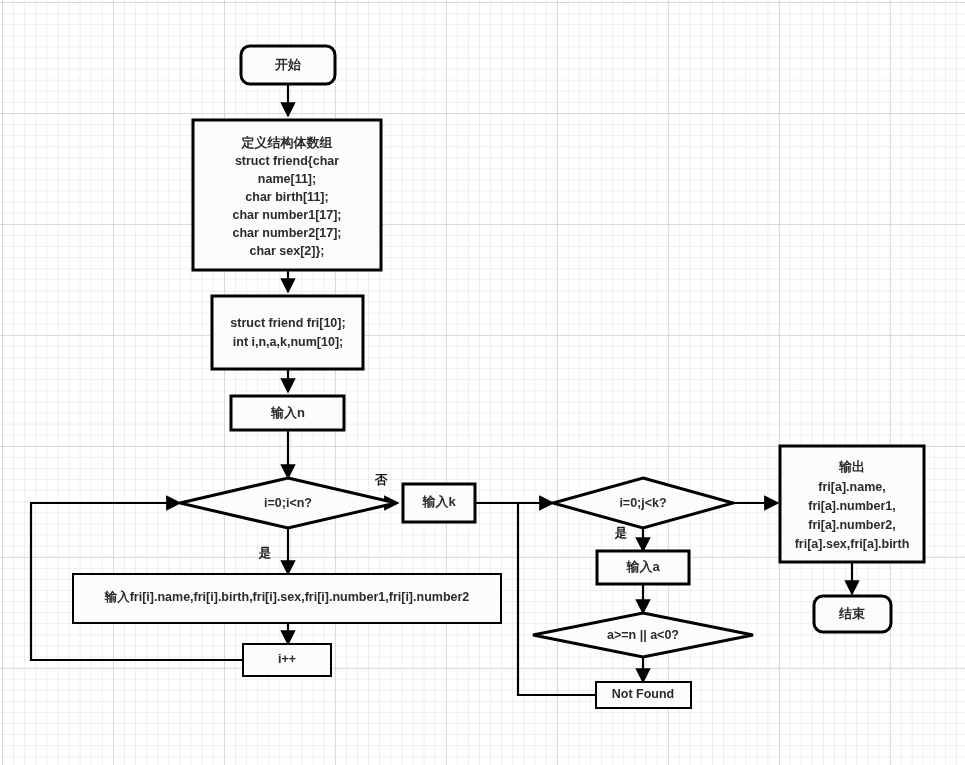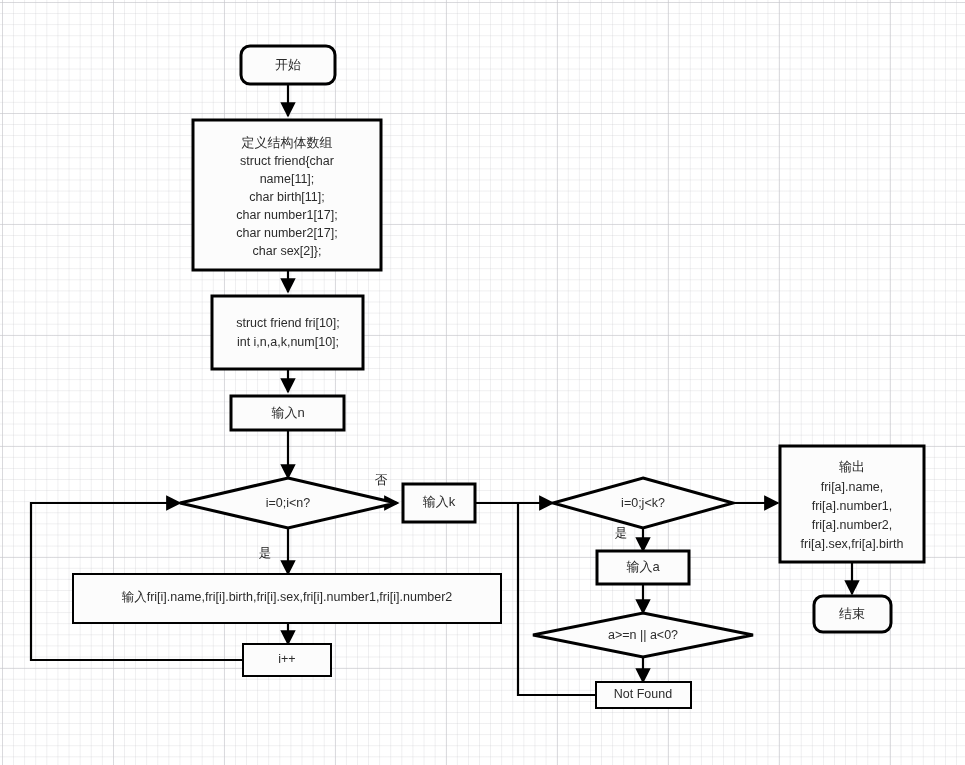--- a/index.html
+++ b/index.html
@@ -18,20 +18,21 @@
       linear-gradient(to right, rgba(200,200,205,0.55) 1px, transparent 1px),
       linear-gradient(to bottom, rgba(200,200,205,0.55) 1px, transparent 1px);
     background-size:
       11.1px 11.1px,
       11.1px 11.1px,
       111px 111px,
       111px 111px;
     background-position: 2px 2px, 2px 2px, 2px 2px, 2px 2px;
     overflow: hidden;
     font-family: "Liberation Sans", sans-serif;
+    font-weight: bold;
   }
   svg.flow {
     position: absolute;
     left: 0;
     top: 0;
     width: 965px;
     height: 765px;
   }
   .shape-fill { fill: #fcfcfc; }
   .shape-stroke { stroke: #000000; fill: none; }

